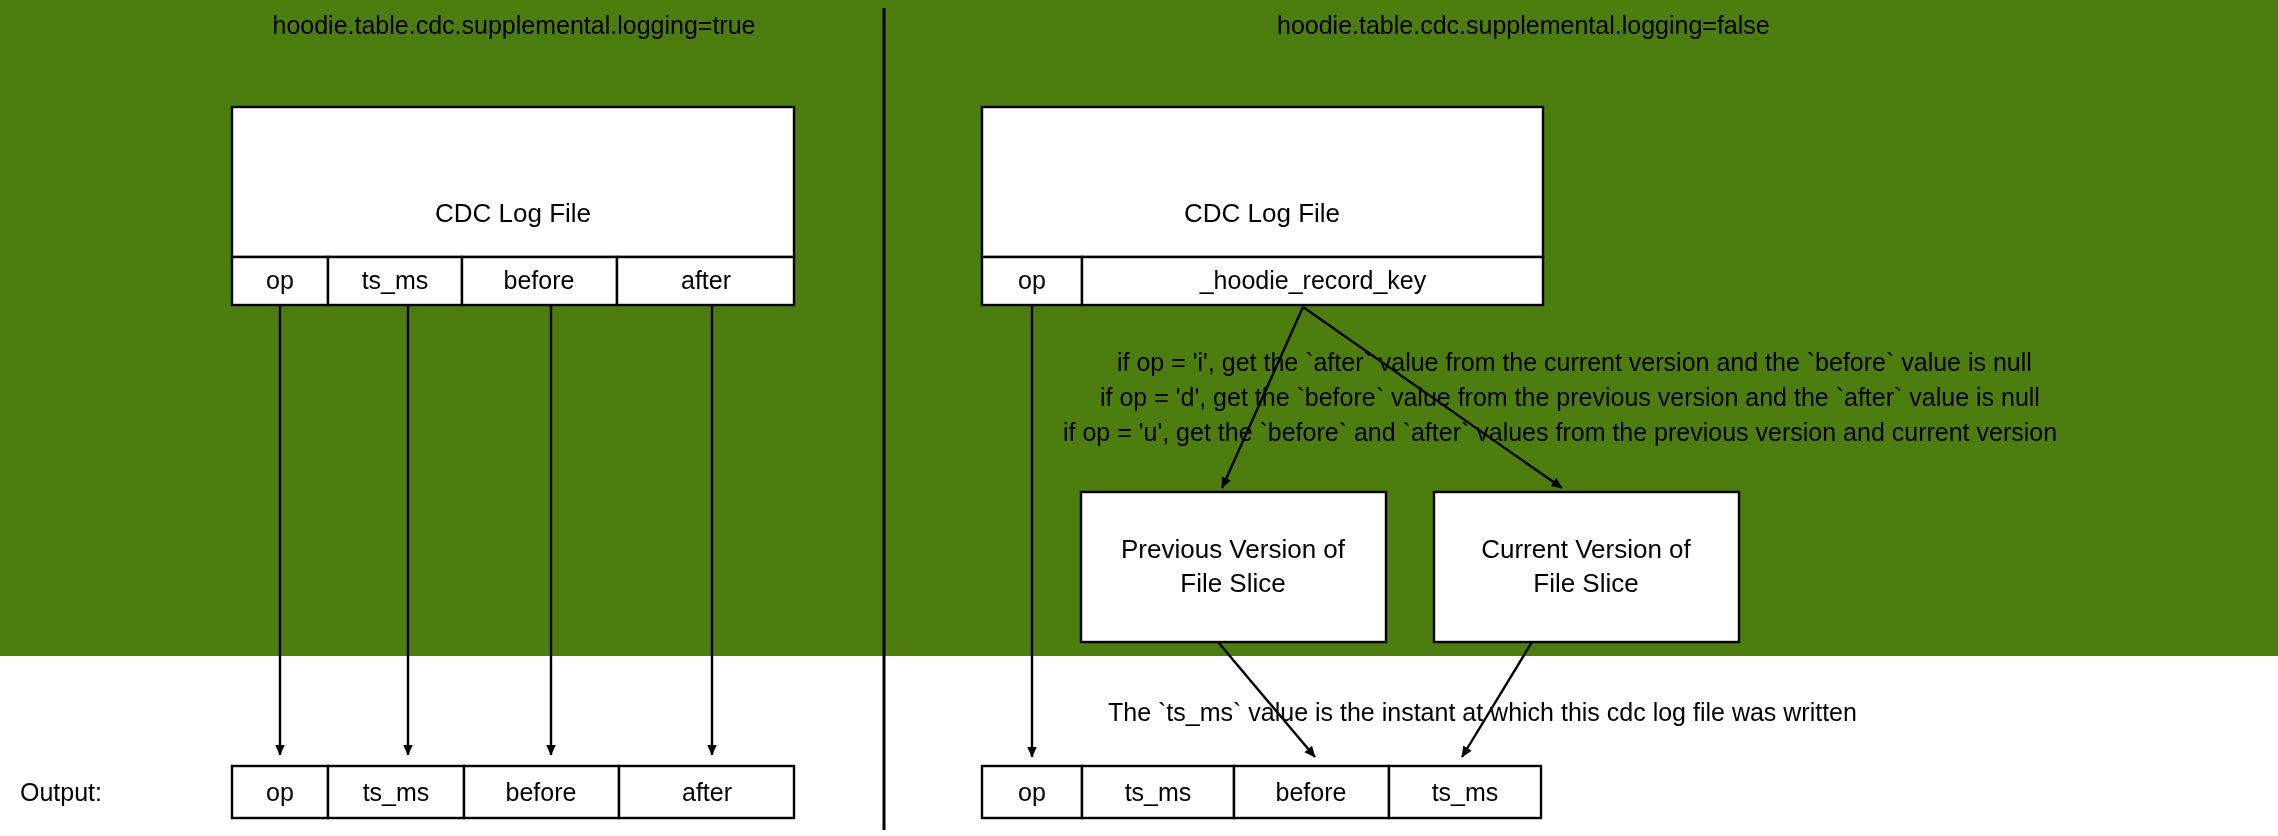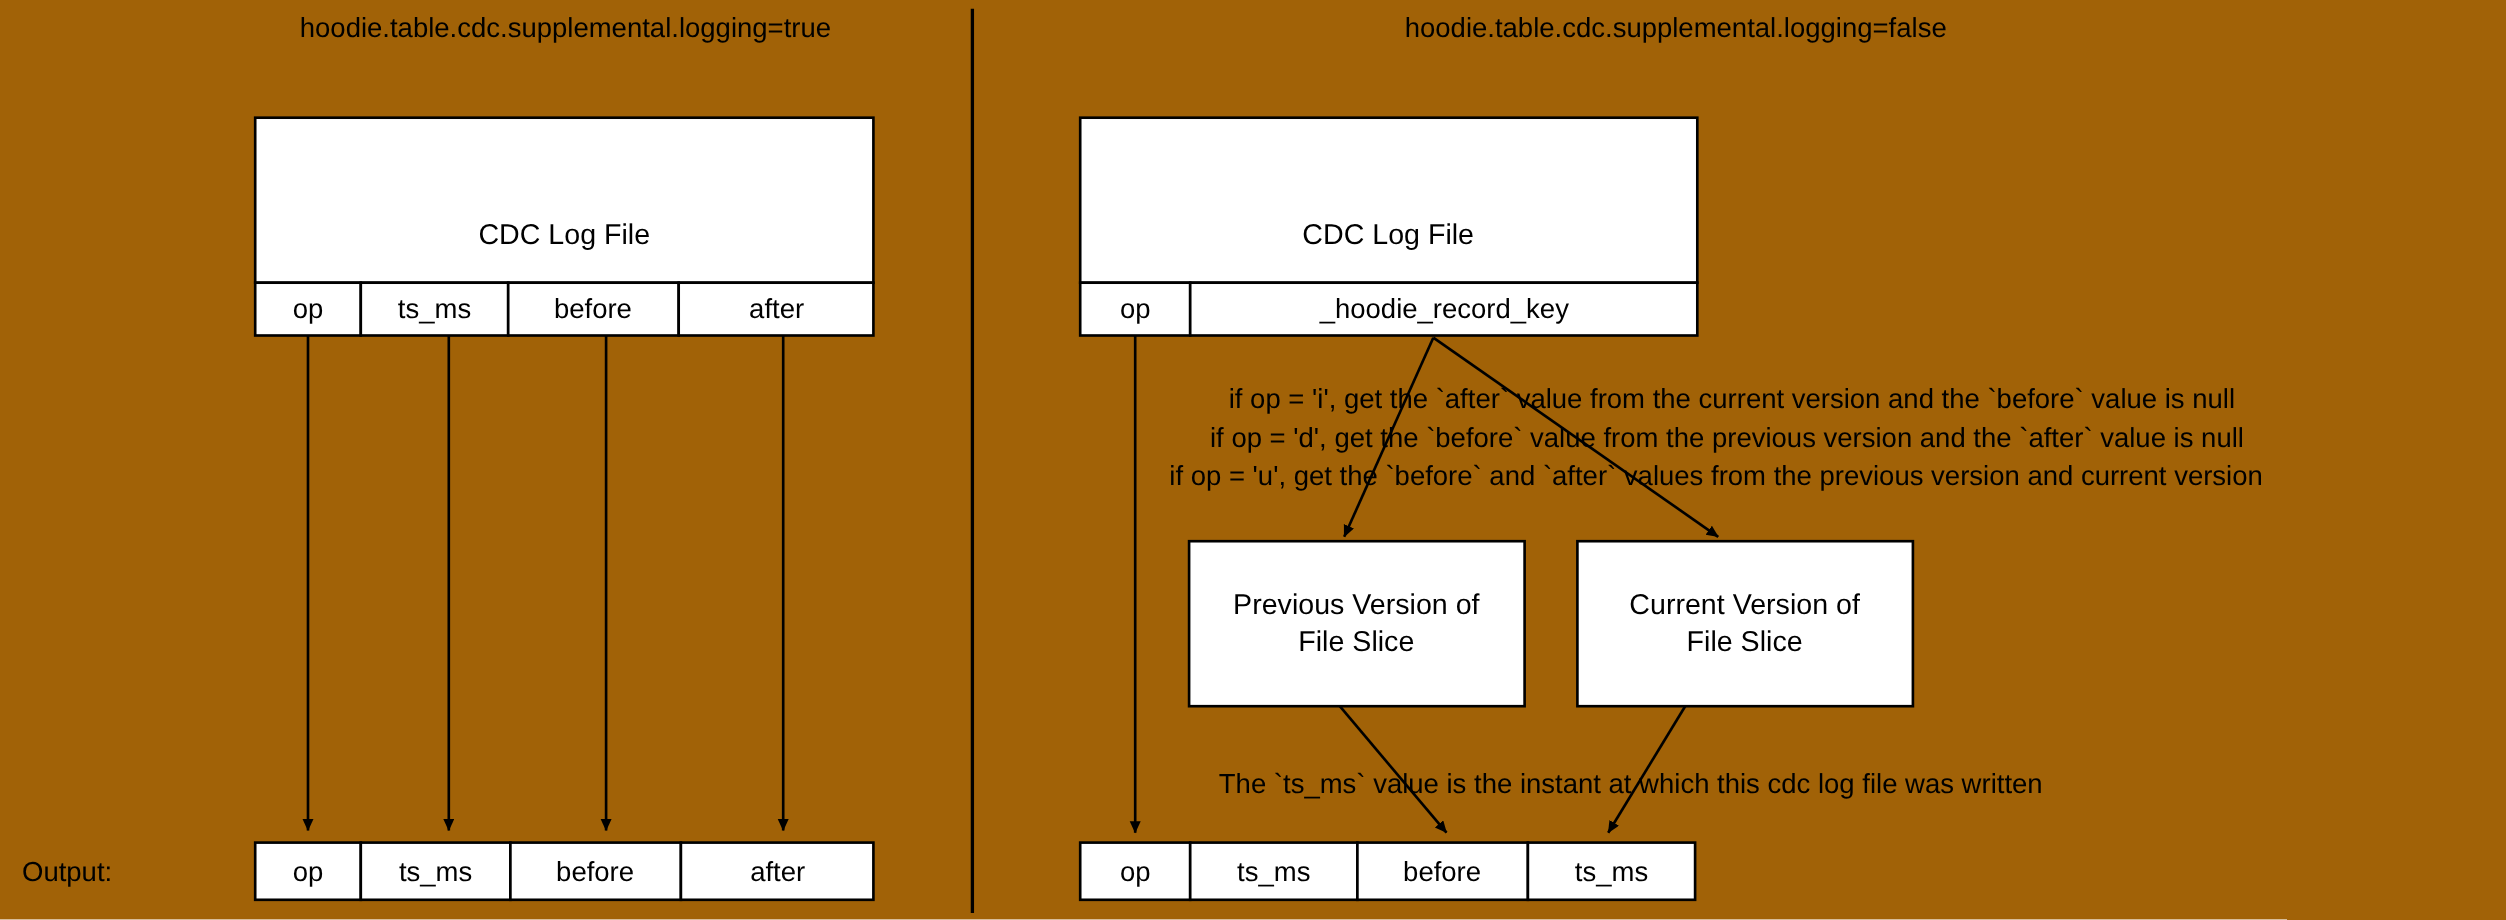--- a/index.html
+++ b/index.html
@@ -9,22 +9,22 @@
   }
   body {
     font-family: "Liberation Sans", sans-serif;
     width: 2278px;
     height: 836px;
     overflow: hidden;
   }
   #diagram-root {
     position: relative;
     width: 2278px;
-    height: 836px;
-    background: #a16207;
+    height: 656px;
+    background: #4d7c0f;
   }
   svg.diagram {
     display: block;
     width: 2278px;
     height: 836px;
   }
   .box-stroke {
     fill: #ffffff;
     stroke: #000000;
     stroke-width: 2.4;

